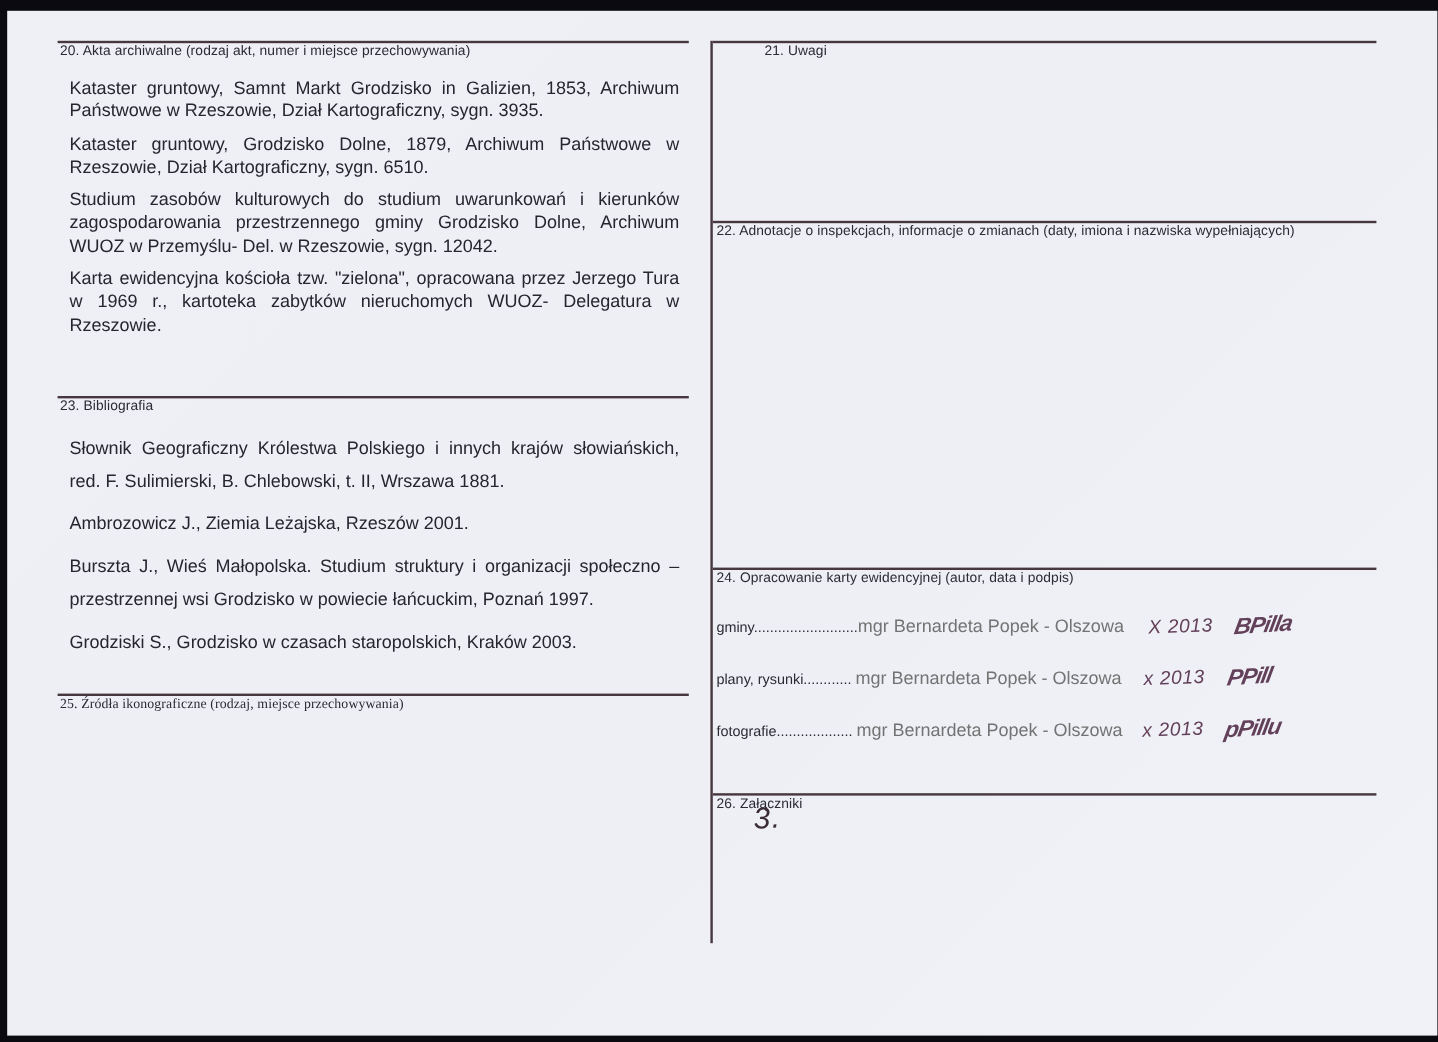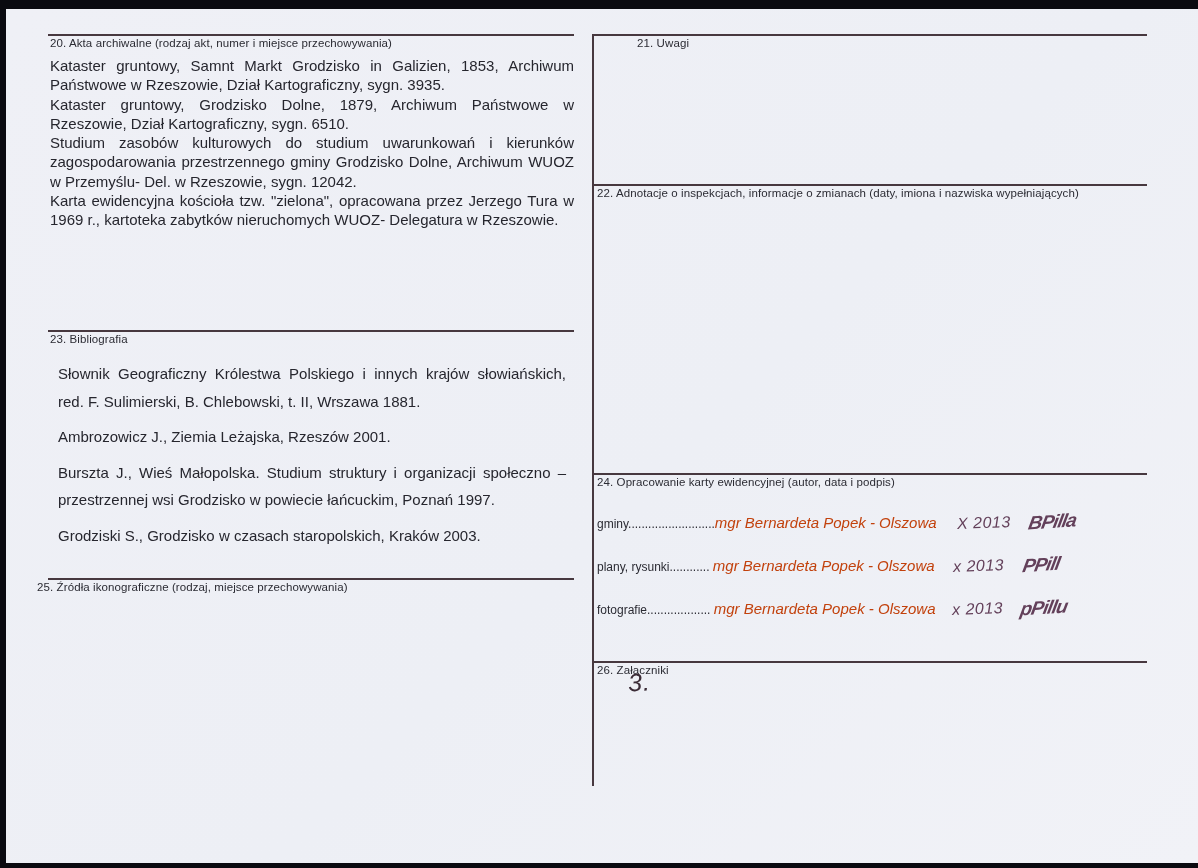--- a/index.html
+++ b/index.html
@@ -13,25 +13,25 @@
     position:absolute;left:6px;top:9px;right:0;bottom:5px;
     background:linear-gradient(135deg,#eff0f6 0%,#edeff5 55%,#f1f2f7 100%);
   }
   .layer{position:absolute;left:0;top:0;width:1198px;height:868px;padding-left:24px;}
   .hline{position:absolute;height:2px;background:#47383f;}
   .vline{position:absolute;width:2px;background:#47383f;}
   .sec-header{
     position:absolute;font-size:11.5px;color:#2b2b33;letter-spacing:.1px;white-space:nowrap;
   }
   .body-text{position:absolute;color:#26262e;}
-  .body-text p{margin:0;font-size:15px;line-height:19.3px;text-align:justify;text-justify:inter-word;}
+  .body-text p{margin:8px;font-size:15px;line-height:19.3px;text-align:justify;text-justify:inter-word;}
   .biblio p{margin:8px;font-size:15px;line-height:27.5px;text-align:justify;}
   .sig-row{position:absolute;left:597px;width:560px;white-space:nowrap;}
   .row-label{font-size:12px;color:#2b2b33;}
-  .row-name{font-size:15px;color:#c2410c;font-style:italic;}
+  .row-name{font-size:15px;color:#737373;}
   .hand{
     font-style:italic;color:#63405a;letter-spacing:.5px;
     display:inline-block;transform:rotate(-2deg);
   }
   .hand.date{font-size:16px;}
   .hand.sig{
     font-weight:bold;font-size:19px;letter-spacing:-1px;
     transform:skewX(-14deg) rotate(-4deg);margin-left:14px;
   }
   .attachment-value{
@@ -61,21 +61,21 @@
   <div class="sec-header" style="left:50px;top:333px;">23. Bibliografia</div>
 
   <div class="body-text biblio" style="left:50px;top:352px;width:524px;">
     <p>Słownik Geograficzny Królestwa Polskiego i innych krajów słowiańskich, red. F. Sulimierski, B. Chlebowski, t. II, Wrszawa 1881.</p>
     <p>Ambrozowicz J., Ziemia Leżajska, Rzeszów 2001.</p>
     <p>Burszta J., Wieś Małopolska. Studium struktury i organizacji społeczno – przestrzennej wsi Grodzisko w powiecie łańcuckim, Poznań 1997.</p>
     <p>Grodziski S., Grodzisko w czasach staropolskich, Kraków 2003.</p>
   </div>
 
   <div class="hline" style="left:48px;top:578px;width:526px;"></div>
-  <div class="sec-header" style="left:37px;top:581px;">25. Źródła ikonograficzne (rodzaj, miejsce przechowywania)</div>
+  <div class="sec-header" style="left:50px;top:581px;font-family:Liberation Serif, serif;">25. Źródła ikonograficzne (rodzaj, miejsce przechowywania)</div>
 
   <div class="vline" style="left:592px;top:34px;height:752px;"></div>
 
   <div class="hline" style="left:594px;top:34px;width:553px;"></div>
   <div class="sec-header" style="left:597px;top:37px;margin-left:40px;">21. Uwagi</div>
 
   <div class="hline" style="left:594px;top:184px;width:553px;"></div>
   <div class="sec-header" style="left:597px;top:187px;">22. Adnotacje o inspekcjach, informacje o zmianach (daty, imiona i nazwiska wypełniających)</div>
 
   <div class="hline" style="left:594px;top:473px;width:553px;"></div>

